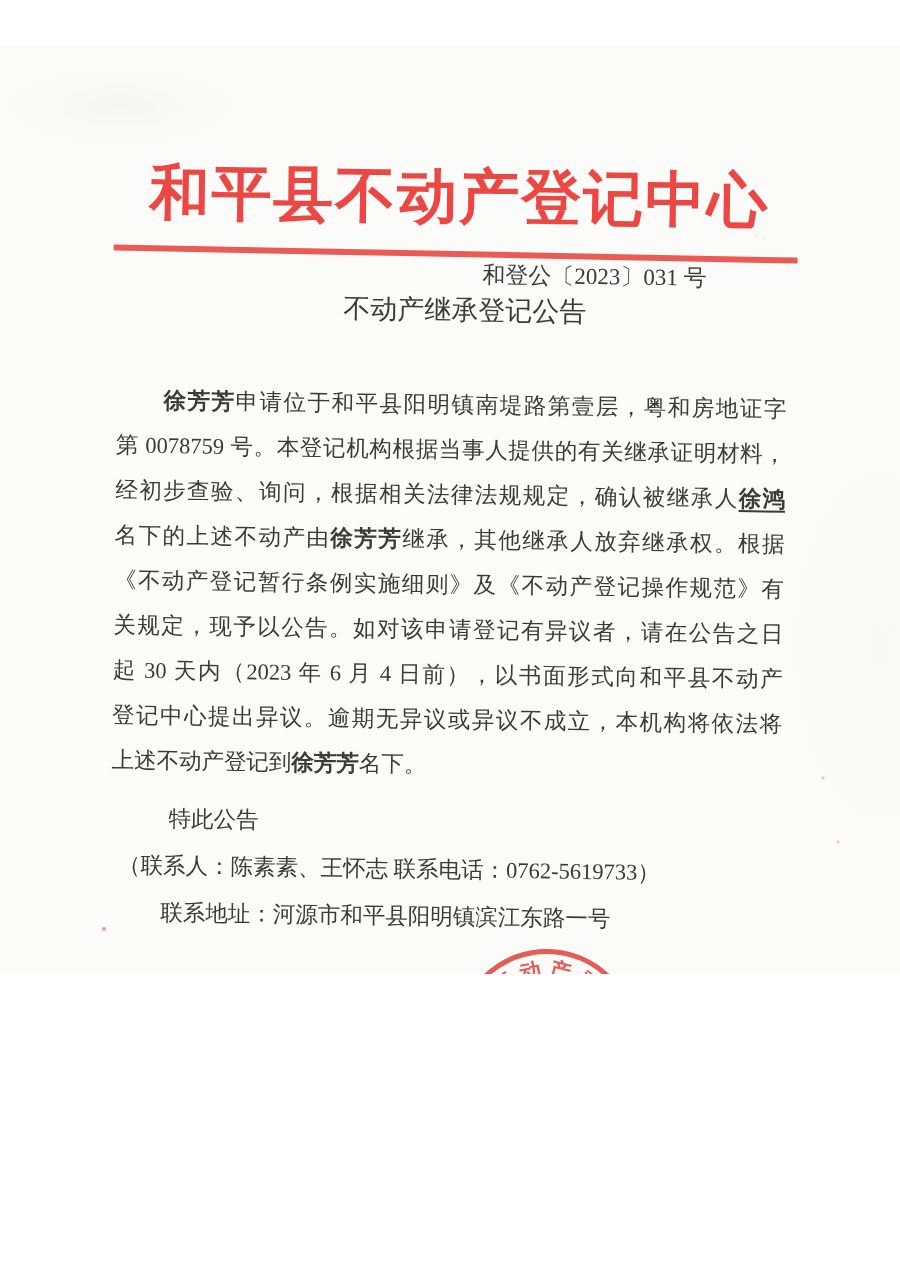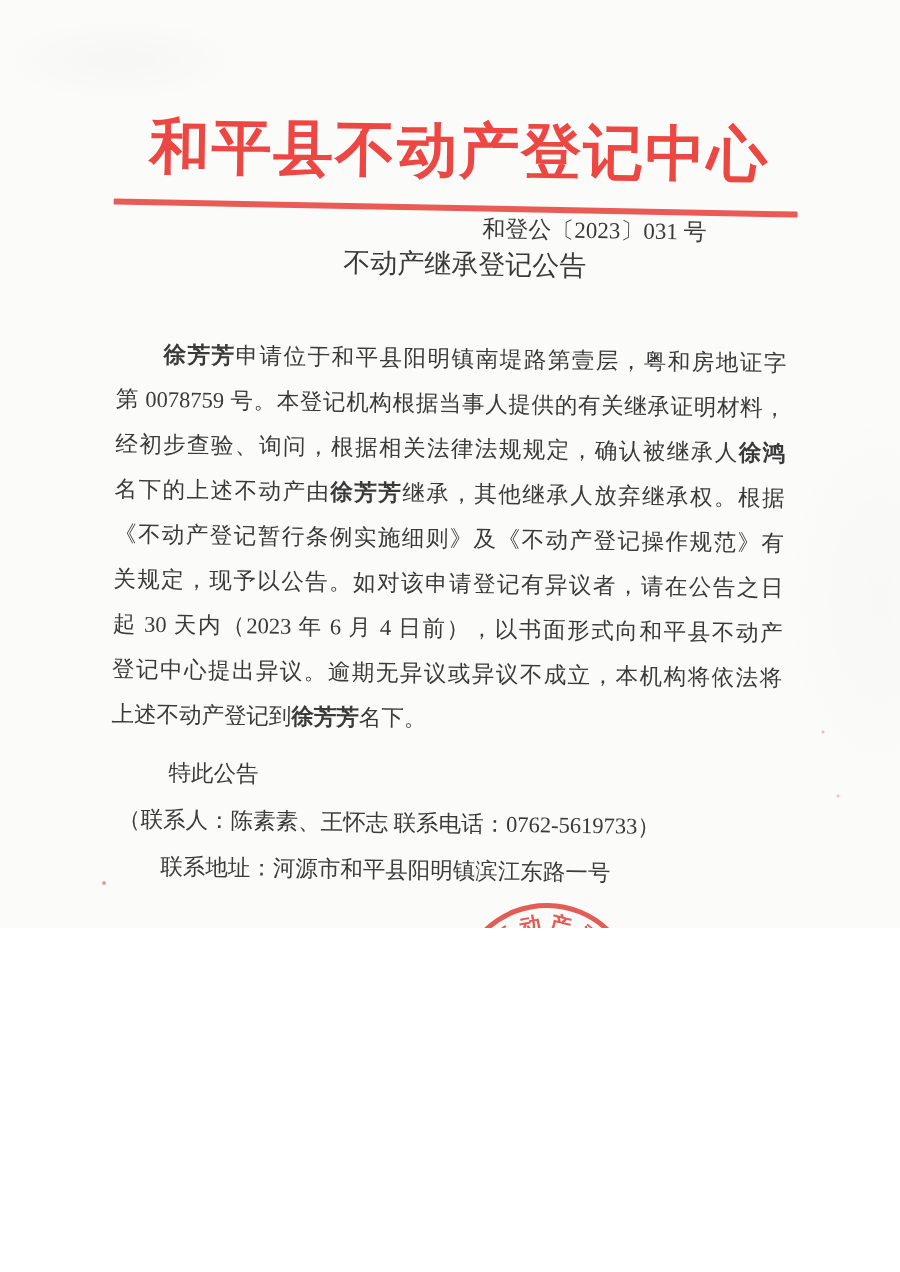--- a/index.html
+++ b/index.html
@@ -8,20 +8,21 @@
     width: 900px;
     height: 1272px;
     font-family: "Liberation Serif", "DejaVu Serif", serif;
   }
   .page {
     position: relative;
     width: 900px;
     height: 928px;
     background: var(--paper, #fbfbfa);
     overflow: hidden;
+    margin-top: 46px;
   }
   
   .paper-texture {
     position: absolute;
     inset: 0;
     background:
       radial-gradient(circle 3px at 104px 883px, rgba(224,74,70,0.55) 0 1.4px, rgba(224,74,70,0) 2.5px),
       radial-gradient(circle 2px at 823px 732px, rgba(224,74,70,0.35) 0 1px, rgba(224,74,70,0) 2px),
       radial-gradient(circle 2px at 838px 796px, rgba(224,74,70,0.3) 0 1px, rgba(224,74,70,0) 2px),
       radial-gradient(ellipse 180px 60px at 120px 60px, rgba(0,0,0,0.018), rgba(0,0,0,0) 70%),
@@ -93,21 +94,21 @@
     white-space: nowrap;
   }
   .body-line.justify {
     text-align: justify;
     text-align-last: justify;
     white-space: normal;
     overflow: hidden;
   }
   .body-line.indent { text-indent: 47px; }
   .seg-bold { font-weight: 700; }
-  .seg-underline { text-underline-offset: 4px; }
+  .seg-underline { text-decoration: underline; text-underline-offset: 4px; }
   .closing {
     position: absolute;
     top: 762px;
     left: 176px;
     font-size: 22.5px;
     line-height: 1.35;
     white-space: nowrap;
   }
   .contact {
     position: absolute;

